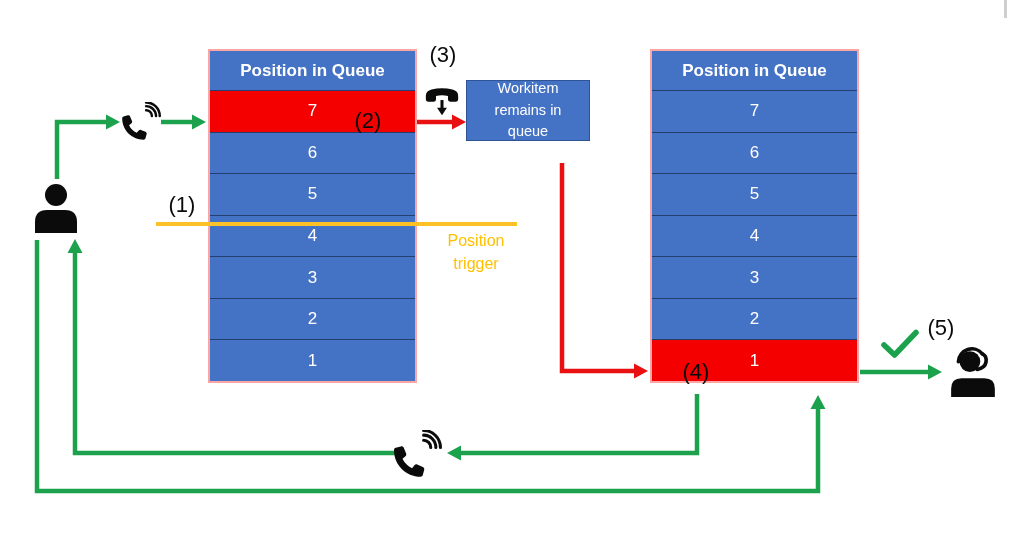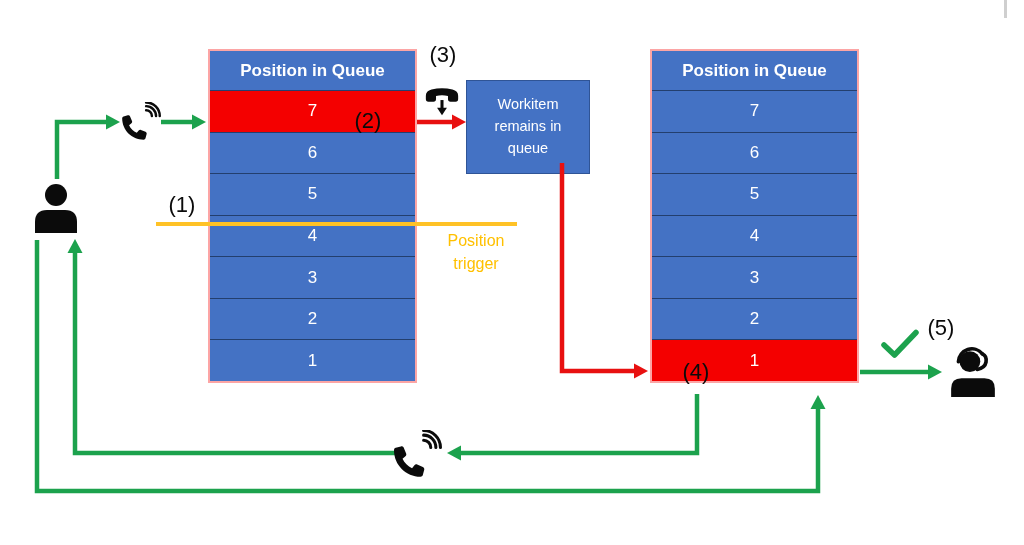--- a/index.html
+++ b/index.html
@@ -7,21 +7,21 @@
          font-family:"Liberation Sans",sans-serif;}
   
   .queue{position:absolute;top:49px;width:209px;height:334px;display:flex;flex-direction:column;
          border:2px solid #fca5a5;box-sizing:border-box;z-index:1;}
   .queue-header{height:39px;flex:0 0 39px;background:#4472C4;color:#fff;display:flex;
                 align-items:center;justify-content:center;font-size:17px;font-weight:600;}
   .queue-row{flex:1 1 auto;background:#4472C4;color:#fff;display:flex;align-items:center;
              justify-content:center;font-size:17px;border-top:1px solid #233f6e;}
   .queue-row.hot{background:#f40000;border-top:1px solid #233f6e;}
   
-  .workitem{position:absolute;left:466px;top:80px;width:124px;height:94px;background:#4472C4;
+  .workitem{position:absolute;left:466px;top:80px;width:124px;height:61px;background:#4472C4;
             border:1px solid #2f5496;box-sizing:border-box;color:#fff;display:flex;align-items:center;
             justify-content:center;text-align:center;font-size:14.5px;line-height:1.5;z-index:1;
             padding:2px 16px;}
   
   .step{position:absolute;width:64px;height:28px;line-height:28px;text-align:center;color:#0b0b0b;
         font-size:22px;z-index:4;}
   .callback-label{position:absolute;left:433px;top:229px;width:86px;text-align:center;color:#FFC000;
                   font-size:16px;line-height:1.45;z-index:3;}
   .overlay{position:absolute;left:0;top:0;z-index:2;pointer-events:none;}
   .icon{position:absolute;z-index:3;}

